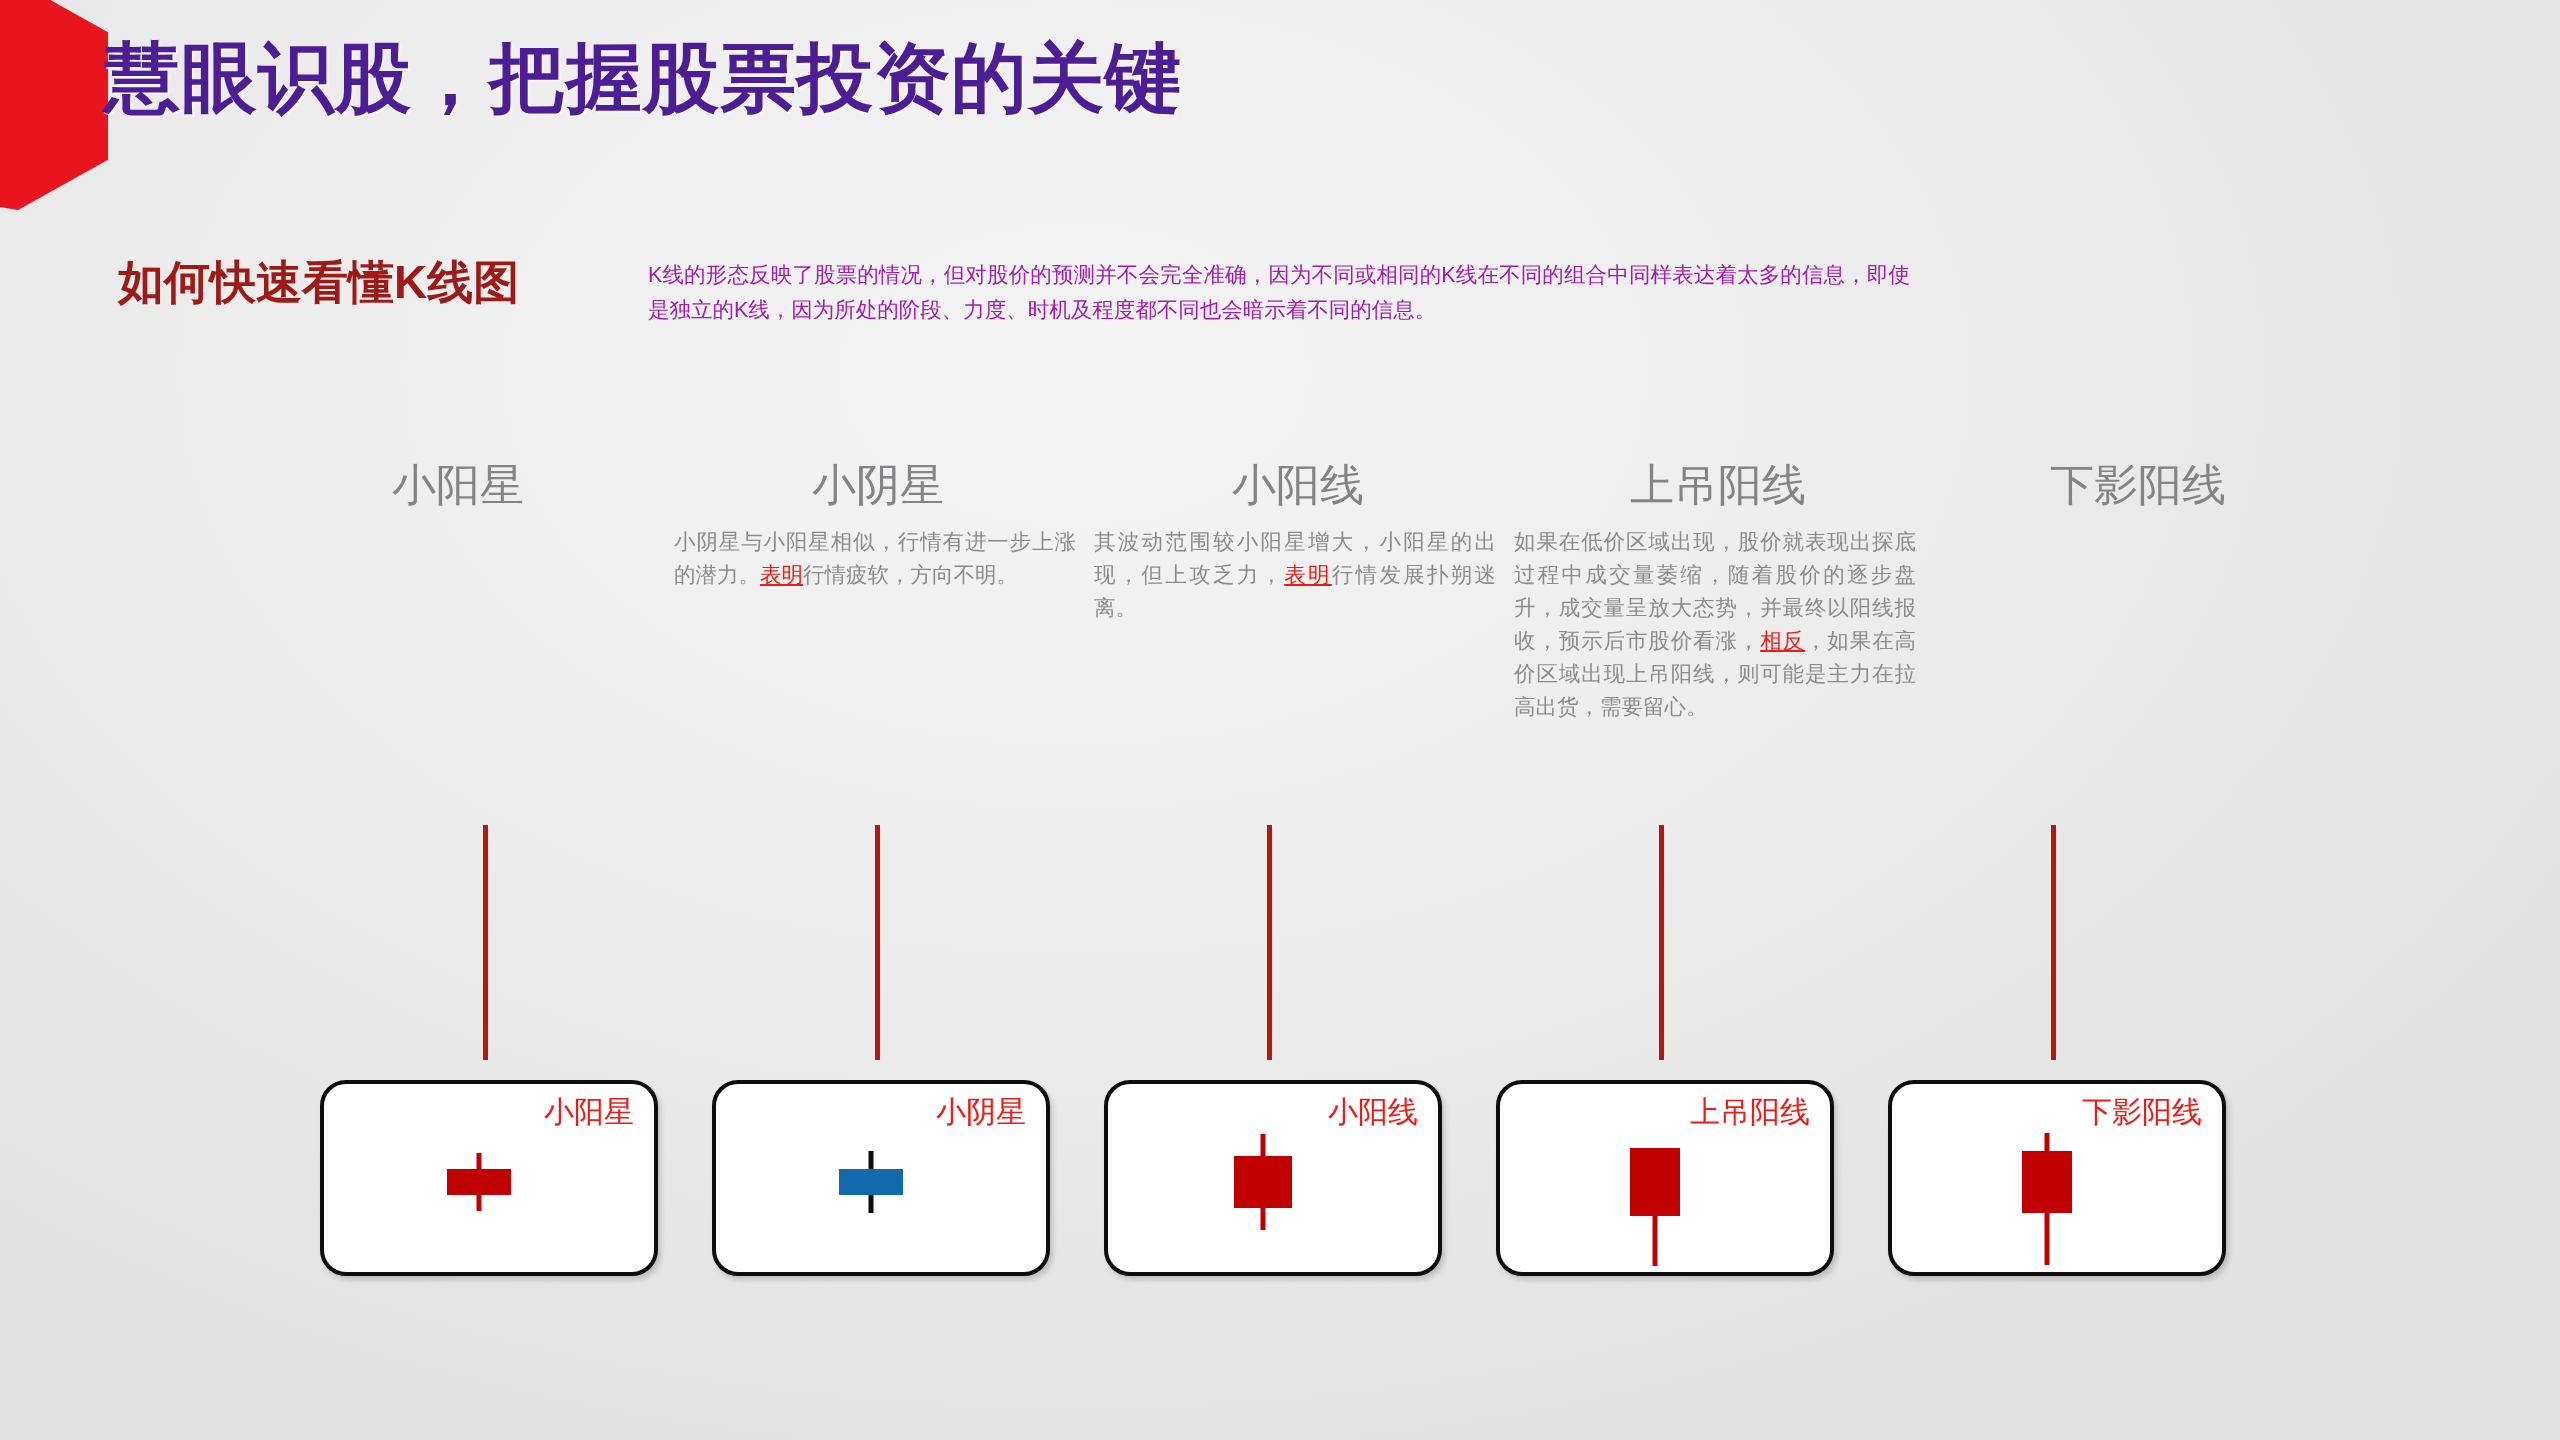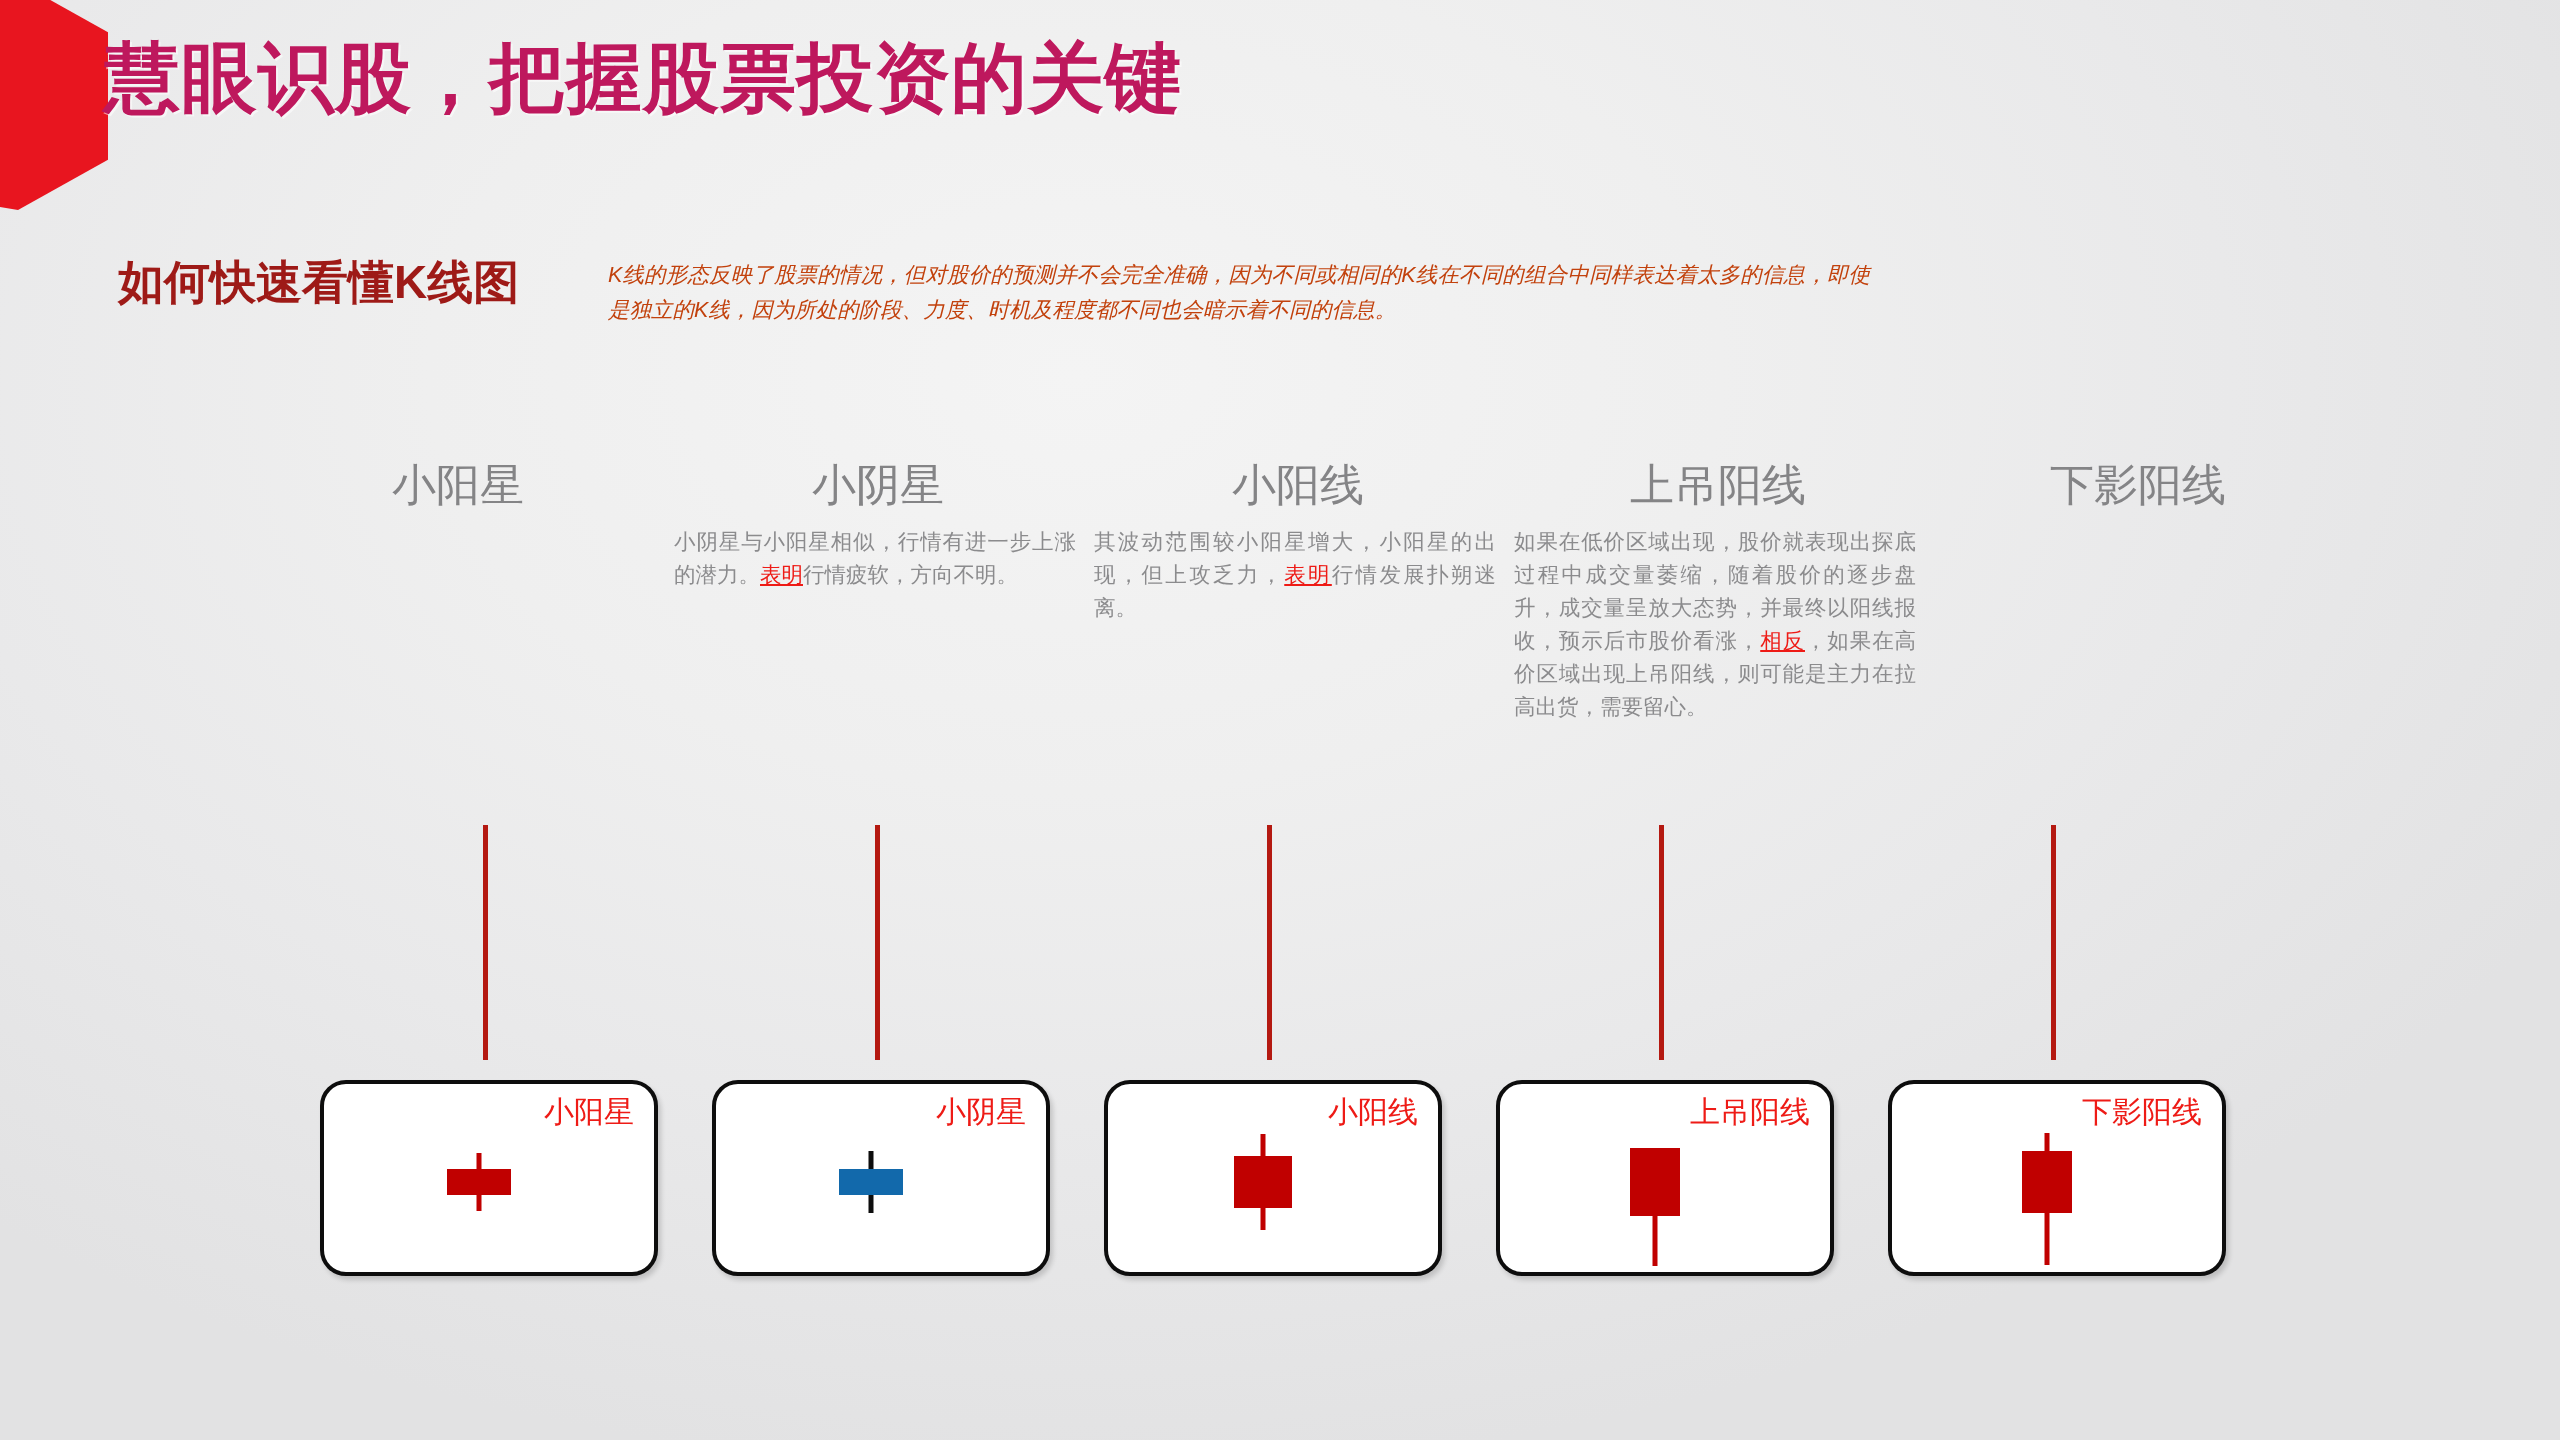--- a/index.html
+++ b/index.html
@@ -30,47 +30,46 @@
     border-radius: 6px;
   }
 
   
   .page-title {
     position: absolute;
     left: 104px;
     top: 28px;
     font-size: 76px;
     font-weight: bold;
-    color: #be185d;
+    color: #4c1d95;
     letter-spacing: 1px;
     white-space: nowrap;
     text-shadow: 2px 2px 0 rgba(255,255,255,0.55);
   }
 
   
   .subtitle {
     position: absolute;
     left: 118px;
     top: 252px;
     font-size: 46px;
     font-weight: bold;
     color: #9e1a17;
     white-space: nowrap;
     text-align: right;
   }
   .intro {
     position: absolute;
-    left: 608px;
+    left: 648px;
     top: 258px;
     width: 1262px;
     font-size: 21.5px;
     line-height: 35px;
-    color: #c2410c;
+    color: #a21caf;
     text-align: justify;
-    font-style: italic;
   }
 
   
   .columns {
     position: absolute;
     left: 248px;
     top: 462px;
     width: 2110px;
     height: 460px;
     display: flex;

